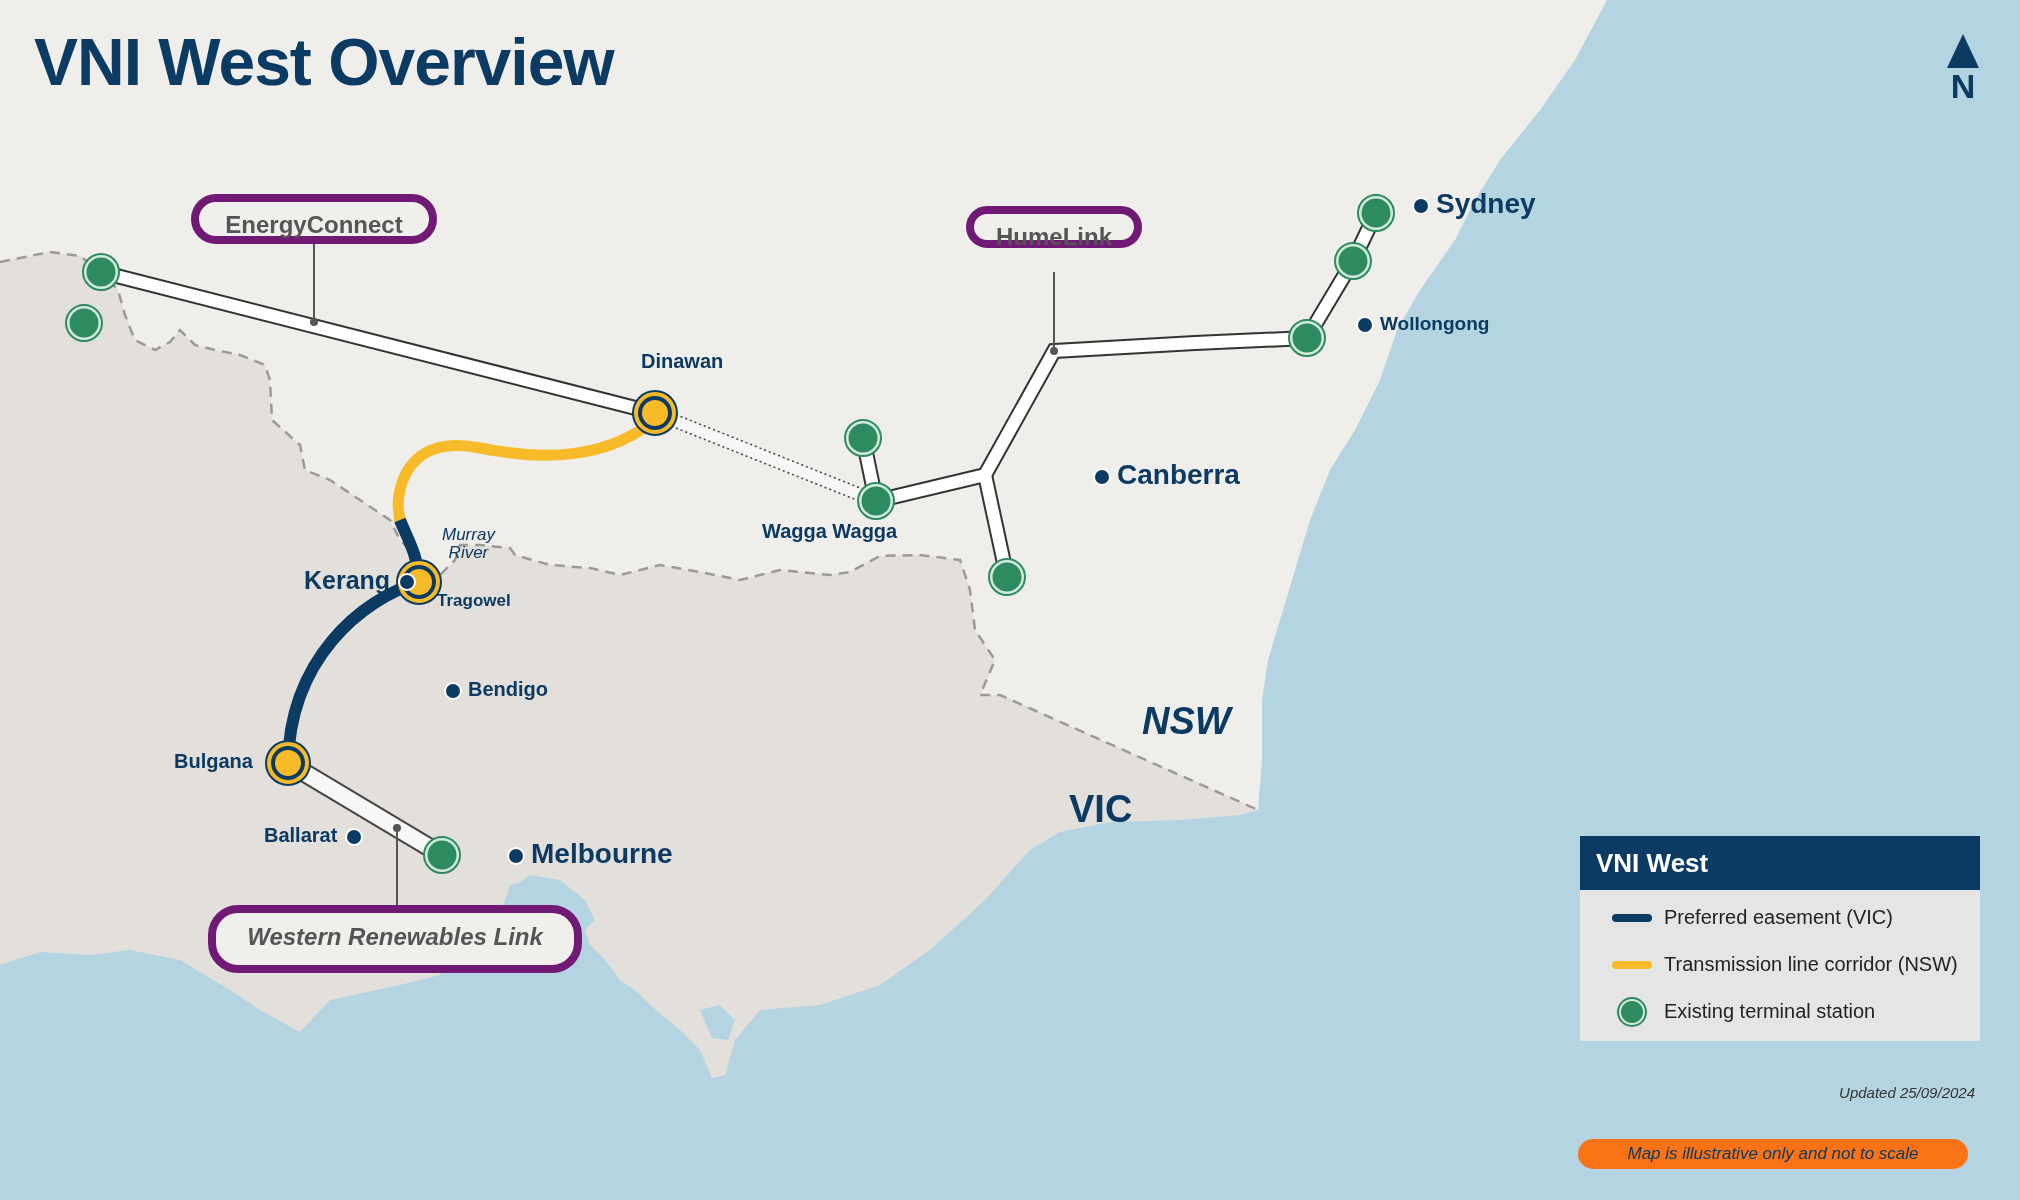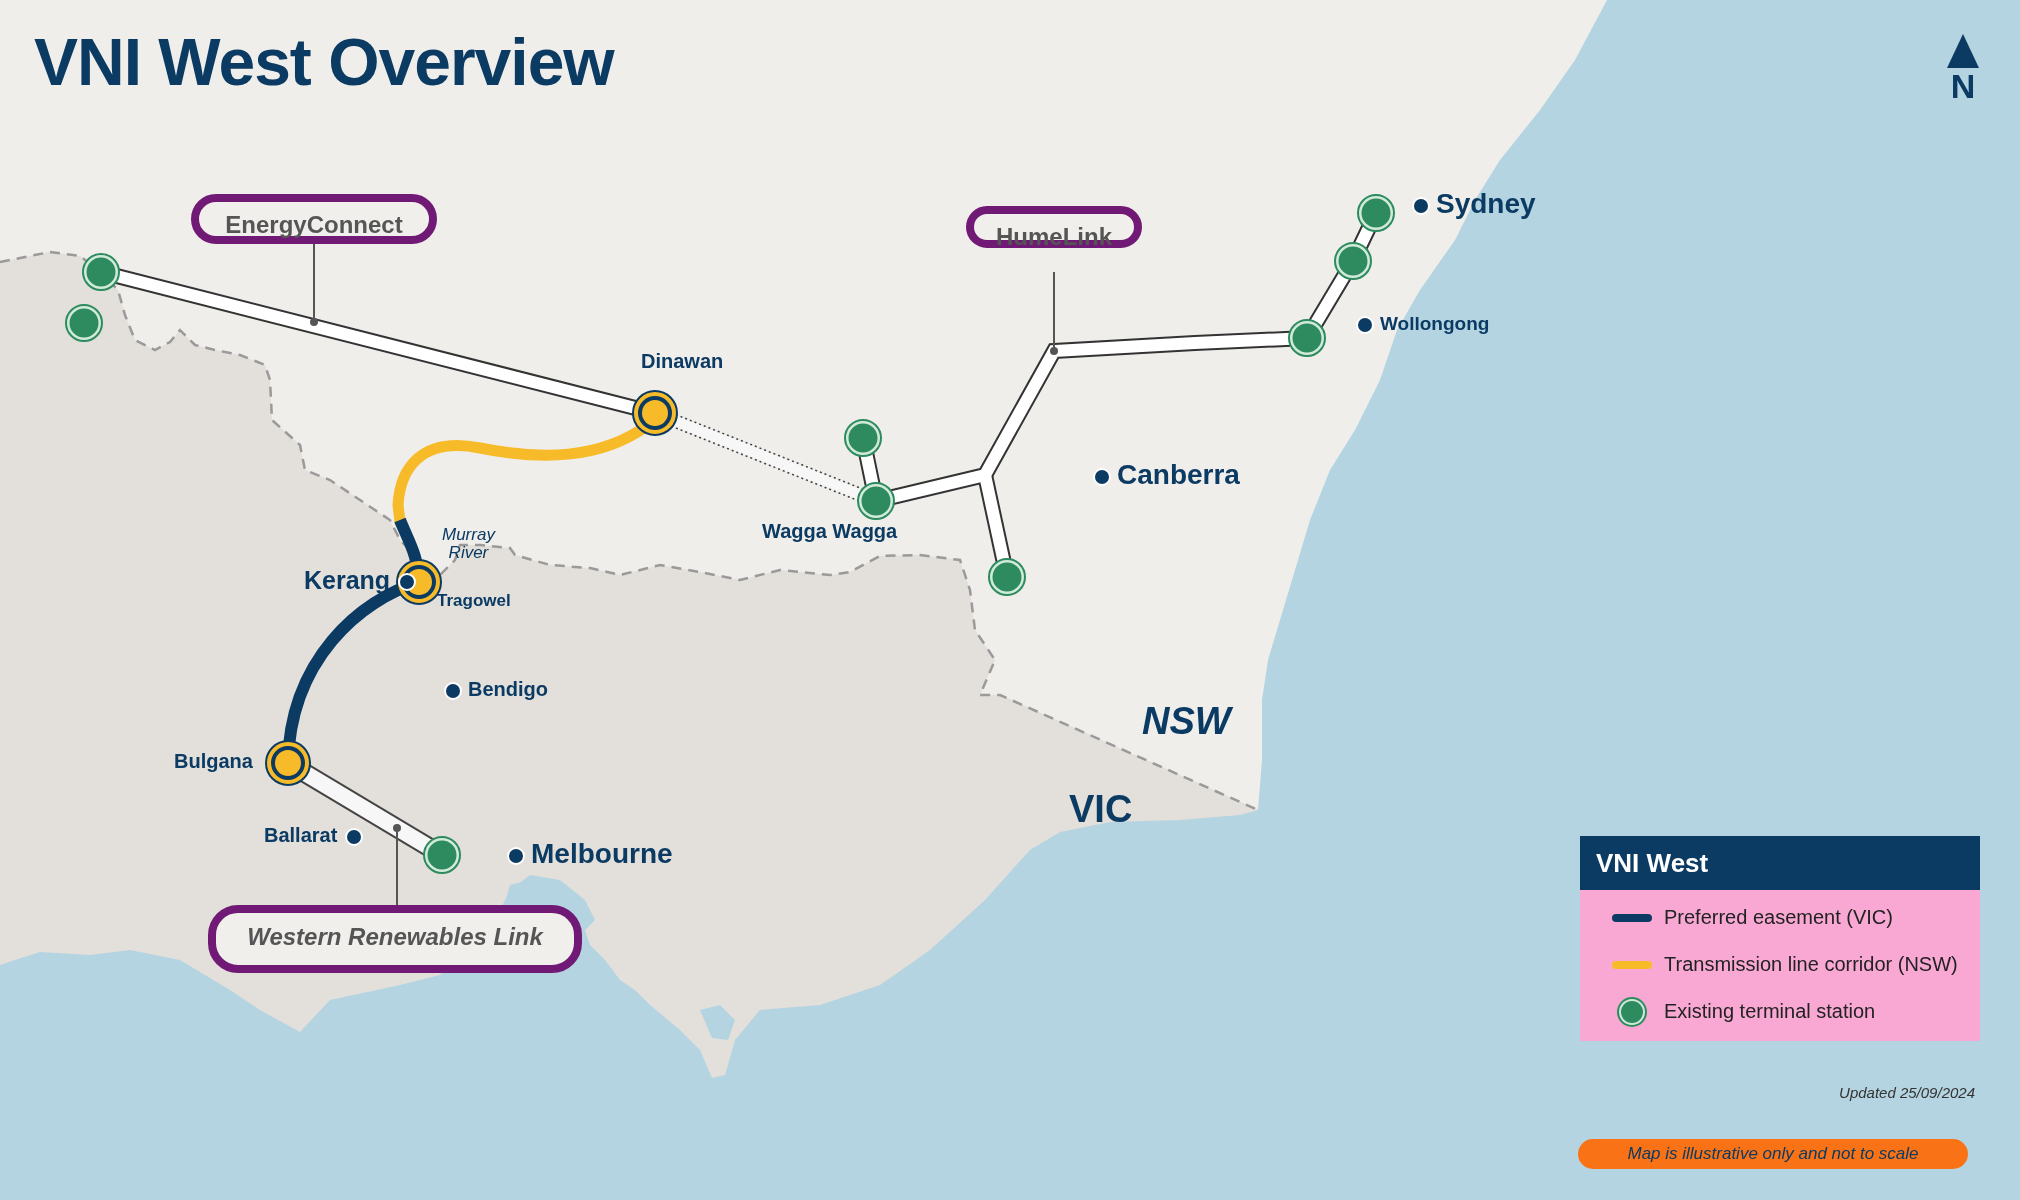--- a/index.html
+++ b/index.html
@@ -9,21 +9,21 @@
   .title { position:absolute; left:34px; top:24px; font-size:66px; font-weight:bold; color:#0b3a63; letter-spacing:-1px; margin:0; }
   .north { position:absolute; left:1946px; top:34px; width:34px; text-align:center; color:#0b3a63; }
   .north .tri { width:0; height:0; margin:0 auto; border-left:16px solid transparent; border-right:16px solid transparent; border-bottom:34px solid #0b3a63; }
   .north .n { font-size:34px; font-weight:bold; line-height:36px; }
   .callout { position:absolute; background:#f1efec; border:8px solid #701a75; border-radius:30px; color:#555; font-weight:bold; font-size:24px; text-align:center; line-height:46px; height:46px; box-sizing:border-box; }
   .place { position:absolute; color:#0b3a63; font-weight:bold; white-space:nowrap; }
   .place .dot { display:inline-block; width:14px; height:14px; border-radius:50%; background:#0b3a63; border:2px solid #fff; vertical-align:middle; margin-right:6px; }
   .place.dot-right .dot { margin-right:0; margin-left:8px; }
   .state { position:absolute; color:#0b3a63; font-weight:bold; font-size:38px; }
   .river { position:absolute; color:#0b3a63; font-style:italic; font-size:17px; line-height:18px; text-align:center; }
-  .legend { position:absolute; left:1580px; top:836px; width:400px; background:#f9a8d4; }
+  .legend { position:absolute; left:1580px; top:836px; width:400px; background:#e5e5e5; }
   .legend-head { background:#0b3a63; color:#fff; font-weight:bold; font-size:26px; height:54px; line-height:54px; padding-left:16px; }
   .legend-row { height:47px; display:flex; align-items:center; padding-left:16px; font-size:20px; color:#222; }
   .legend-row .sw { width:40px; margin-right:12px; display:flex; justify-content:center; }
   .line-sw { width:40px; height:8px; border-radius:4px; }
   .circ-existing { width:22px; height:22px; border-radius:50%; background:#2e8b5f; box-shadow:0 0 0 2px #cfe8d9, 0 0 0 4px #2e8b5f; }
   .circ-new { width:20px; height:20px; border-radius:50%; background:#f7bb2a; box-shadow:0 0 0 3px #0b3a63, 0 0 0 5px #f7bb2a, 0 0 0 6px #0b3a63; }
   .updated { position:absolute; left:1580px; top:1084px; width:395px; text-align:right; font-style:italic; font-size:15px; color:#333; }
   .disclaimer { position:absolute; left:1578px; top:1139px; width:390px; height:30px; background:#f97316; border-radius:16px; color:#0b3a63; font-style:italic; font-size:17px; line-height:30px; text-align:center; }
 </style>
 </head>

